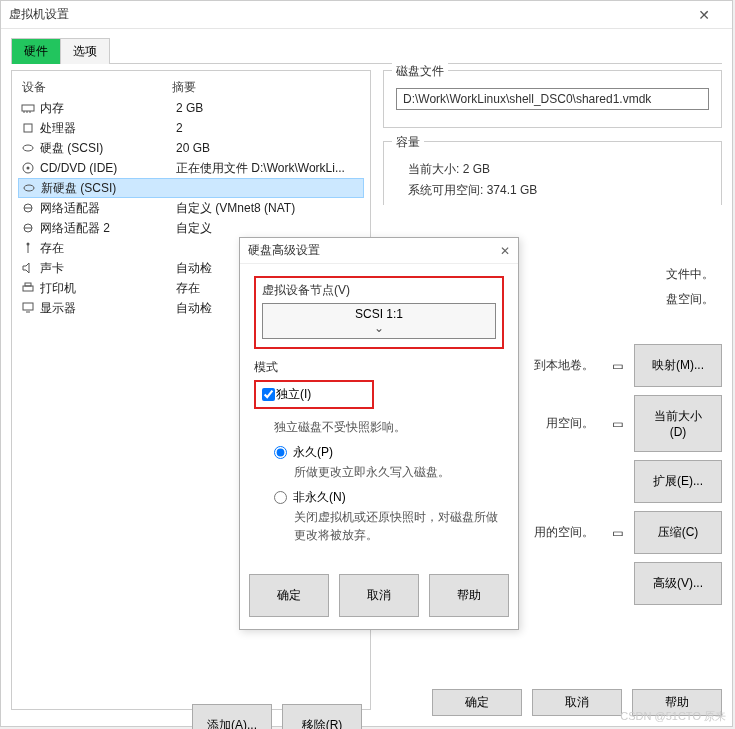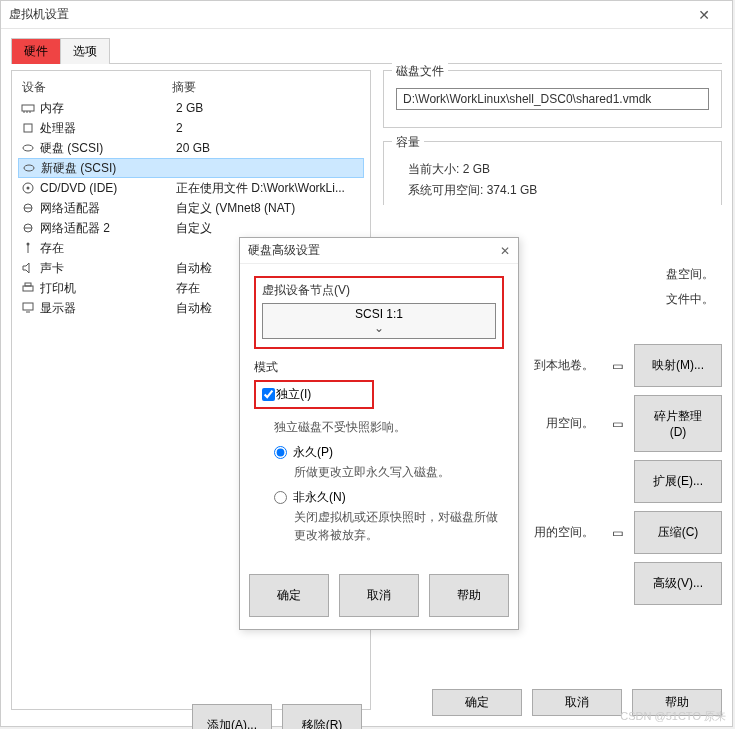--- a/index.html
+++ b/index.html
@@ -3,21 +3,21 @@
   <meta charset="utf-8">
   <style>
     * { box-sizing: border-box; margin: 0; padding: 0; font-family: "Microsoft YaHei", "Segoe UI", sans-serif; font-size: 12px; }
     body { background: #f0f0f0; width: 735px; height: 729px; overflow: hidden; }
     .window { background: #fff; border: 1px solid #ccc; width: 733px; height: 727px; position: relative; }
     .titlebar { height: 28px; display: flex; align-items: center; padding: 0 8px; border-bottom: 1px solid #e5e5e5; }
     .titlebar-text { flex: 1; color: #333; }
     .close-btn { width: 40px; height: 26px; display: flex; align-items: center; justify-content: center; color: #555; font-size: 14px; }
     .content { padding: 8px 10px; position: relative; }
     .tabs { display: flex; border-bottom: 1px solid #ccc; margin-bottom: 6px; }
-    .tab { padding: 4px 12px; border: 1px solid #ccc; border-bottom: none; background: #ef4444; margin-right: -1px; position: relative; top: 1px; }
+    .tab { padding: 4px 12px; border: 1px solid #ccc; border-bottom: none; background: #22c55e; margin-right: -1px; position: relative; top: 1px; }
     .tab.inactive { background: #f4f4f4; }
     .main-cols { display: flex; gap: 12px; height: 640px; }
     .left-col { width: 360px; border: 1px solid #ccc; padding: 6px; position: relative; }
     .hdr-row { display: flex; padding: 2px 4px; color: #444; }
     .hdr-device { width: 150px; }
     .hdr-summary { flex: 1; }
     .dev-row { display: flex; align-items: center; padding: 2px 2px; height: 20px; }
     .dev-row.selected { background: #cce8ff; border: 1px solid #99d1ff; }
     .dev-icon { width: 16px; height: 14px; margin-right: 4px; display: flex; align-items: center; justify-content: center; }
     .dev-name { width: 136px; color: #222; white-space: nowrap; overflow: hidden; }
@@ -100,38 +100,38 @@
             </div>
             <div class="dev-row">
               <span class="dev-icon ico">
                 <svg width="14" height="12">
                   <ellipse cx="7" cy="6" rx="5" ry="3" fill="none" stroke="#555"></ellipse>
                 </svg>
               </span>
               <span class="dev-name">硬盘 (SCSI)</span>
               <span class="dev-summary">20 GB</span>
             </div>
+            <div class="dev-row">
+              <span class="dev-icon ico">
+                <svg width="14" height="12">
+                  <circle cx="7" cy="6" r="5" fill="none" stroke="#555"></circle>
+                  <circle cx="7" cy="6" r="1.5" fill="#555"></circle>
+                </svg>
+              </span>
+              <span class="dev-name">CD/DVD (IDE)</span>
+              <span class="dev-summary">正在使用文件 D:\Work\WorkLi...</span>
+            </div>
             <div class="dev-row selected">
               <span class="dev-icon ico">
                 <svg width="14" height="12">
                   <ellipse cx="7" cy="6" rx="5" ry="3" fill="none" stroke="#555"></ellipse>
                 </svg>
               </span>
               <span class="dev-name">新硬盘 (SCSI)</span>
               <span class="dev-summary"></span>
-            </div>
-            <div class="dev-row">
-              <span class="dev-icon ico">
-                <svg width="14" height="12">
-                  <circle cx="7" cy="6" r="5" fill="none" stroke="#555"></circle>
-                  <circle cx="7" cy="6" r="1.5" fill="#555"></circle>
-                </svg>
-              </span>
-              <span class="dev-name">CD/DVD (IDE)</span>
-              <span class="dev-summary">正在使用文件 D:\Work\WorkLi...</span>
             </div>
             <div class="dev-row">
               <span class="dev-icon ico">
                 <svg width="14" height="12">
                   <circle cx="7" cy="6" r="4" fill="none" stroke="#555"></circle>
                   <line x1="3" y1="6" x2="11" y2="6" stroke="#555"></line>
                 </svg>
               </span>
               <span class="dev-name">网络适配器</span>
               <span class="dev-summary">自定义 (VMnet8 (NAT)</span>
@@ -199,35 +199,35 @@
 
         <div class="group" style="border-bottom:none; padding-bottom:4px;">
           <span class="group-title">容量</span>
           <div class="info-line">当前大小: 2 GB</div>
           <div class="info-line">系统可用空间: 374.1 GB</div>
         </div>
 
         <div style="height:40px"></div>
 
         <div class="action-row">
+          <span class="action-text">文件中。</span>
+        </div>
+        <div class="action-row">
           <span class="action-text">盘空间。</span>
-        </div>
-        <div class="action-row">
-          <span class="action-text">文件中。</span>
         </div>
         <div style="height:20px"></div>
         <div class="action-row">
           <span class="action-text">到本地卷。</span>
           <span class="icon-doc">▭</span>
           <div class="btn" style="width:88px">映射(M)...</div>
         </div>
         <div class="action-row">
           <span class="action-text">用空间。</span>
           <span class="icon-doc">▭</span>
-          <div class="btn" style="width:88px">碎片整理(D)</div>
+          <div class="btn" style="width:88px">当前大小(D)</div>
         </div>
         <div class="action-row">
           <span class="action-text"></span>
           <div class="btn" style="width:88px">扩展(E)...</div>
         </div>
         <div class="action-row">
           <span class="action-text">用的空间。</span>
           <span class="icon-doc">▭</span>
           <div class="btn" style="width:88px">压缩(C)</div>
         </div>

